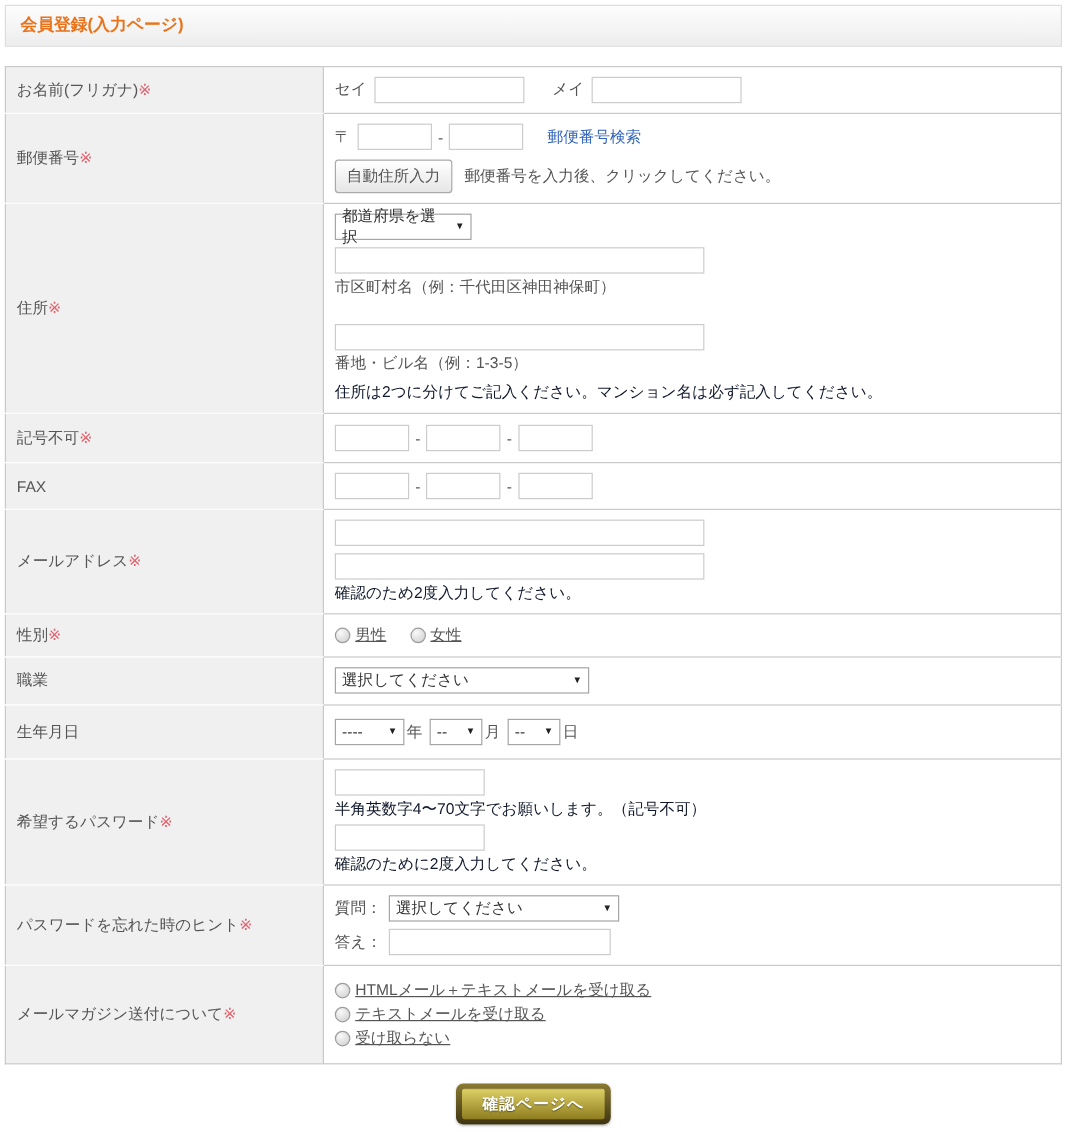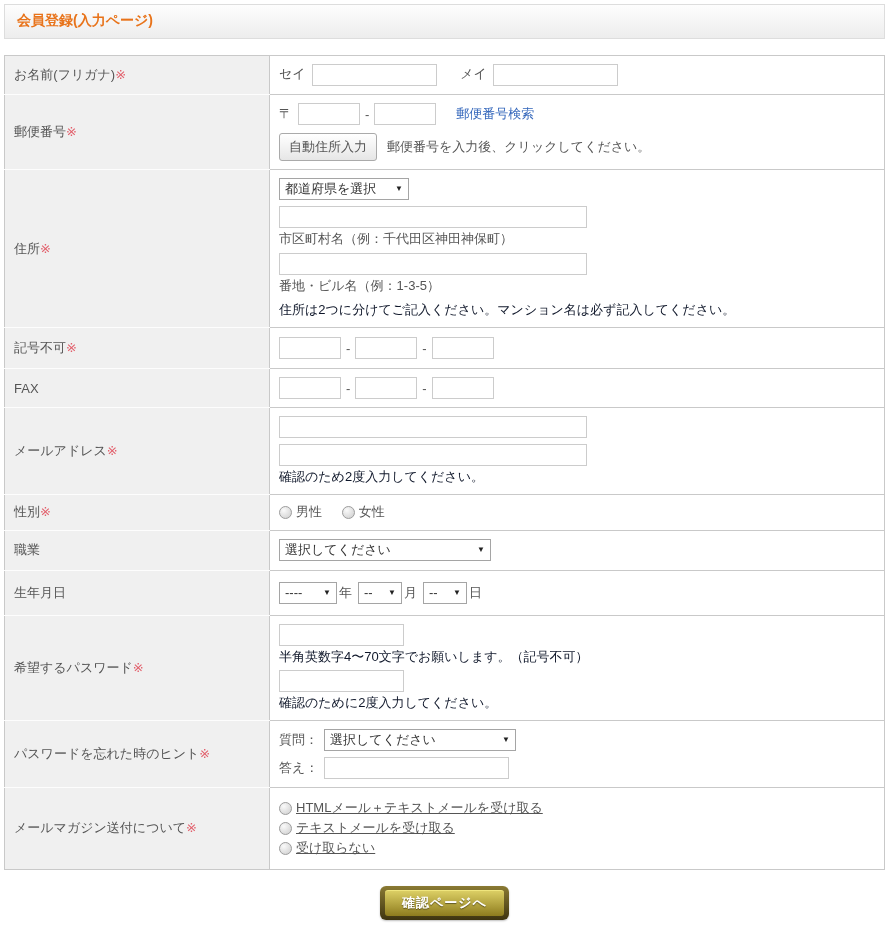--- a/index.html
+++ b/index.html
@@ -76,21 +76,21 @@
     border:1px solid #a5a5a5;
     background:#fff;
     height:22px;
     padding:0 5px;
     box-sizing:border-box;
     color:#333;
     cursor:pointer;
     vertical-align:middle;
   }
   .sel .arrow{font-size:8px;color:#222;margin-left:6px;line-height:1;}
-  .w-pref{width:130px}.w-occ{width:212px}.w-hint{width:192px}
+  .w-pref{width:114px}.w-occ{width:212px}.w-hint{width:192px}
   .w-year{width:58px}.w-md{width:44px}
 
   
   .btn-auto{
     display:inline-block;
     border:1px solid #aaa;
     border-radius:3px;
     background:linear-gradient(#ffffff,#e6e6e6);
     padding:4px 9px;
     color:#555;
@@ -106,24 +106,24 @@
     appearance:none;
     width:13px;height:13px;
     border-radius:50%;
     border:1px solid #9d9d9d;
     background:radial-gradient(circle at 35% 30%, #fafafa, #cccccc);
     margin:0 4px 0 0;
     vertical-align:-2px;
     cursor:pointer;
   }
   .radio-line{display:flex;align-items:center;margin:2px 0;text-decoration:underline;}
-  .radio-inline{display:inline-flex;align-items:center;margin-right:16px;}
+  .radio-inline{display:inline-flex;align-items:center;margin-right:16px;text-decoration:underline;}
 
   .line{display:flex;align-items:center;}
-  .mb2{margin-bottom:2px}.mb4{margin-bottom:4px}.mb5{margin-bottom:5px}.mb6{margin-bottom:6px}.mb8{margin-bottom:8px}
+  .mb2{margin-bottom:2px}.mb4{margin-bottom:4px}.mb5{margin-bottom:22px}.mb6{margin-bottom:6px}.mb8{margin-bottom:8px}
   .sep{margin:0 5px;color:#555;}
   .gap32{margin-right:32px}.gap20{margin-right:20px}
   .lbl-gap{margin-right:6px;}
 
   
   .r-name td{height:18px}.r-kana td{height:21px}.r-postal td{height:54px}
   .r-addr td{height:138px}.r-tel td{height:24px}.r-fax td{height:22px}
   .r-mail td{height:70px}.r-sex td{height:18px}.r-job td{height:23px}
   .r-birth td{height:28px}.r-pass td{height:84px}.r-hint td{height:50px}
   .r-mag td{height:65px}

